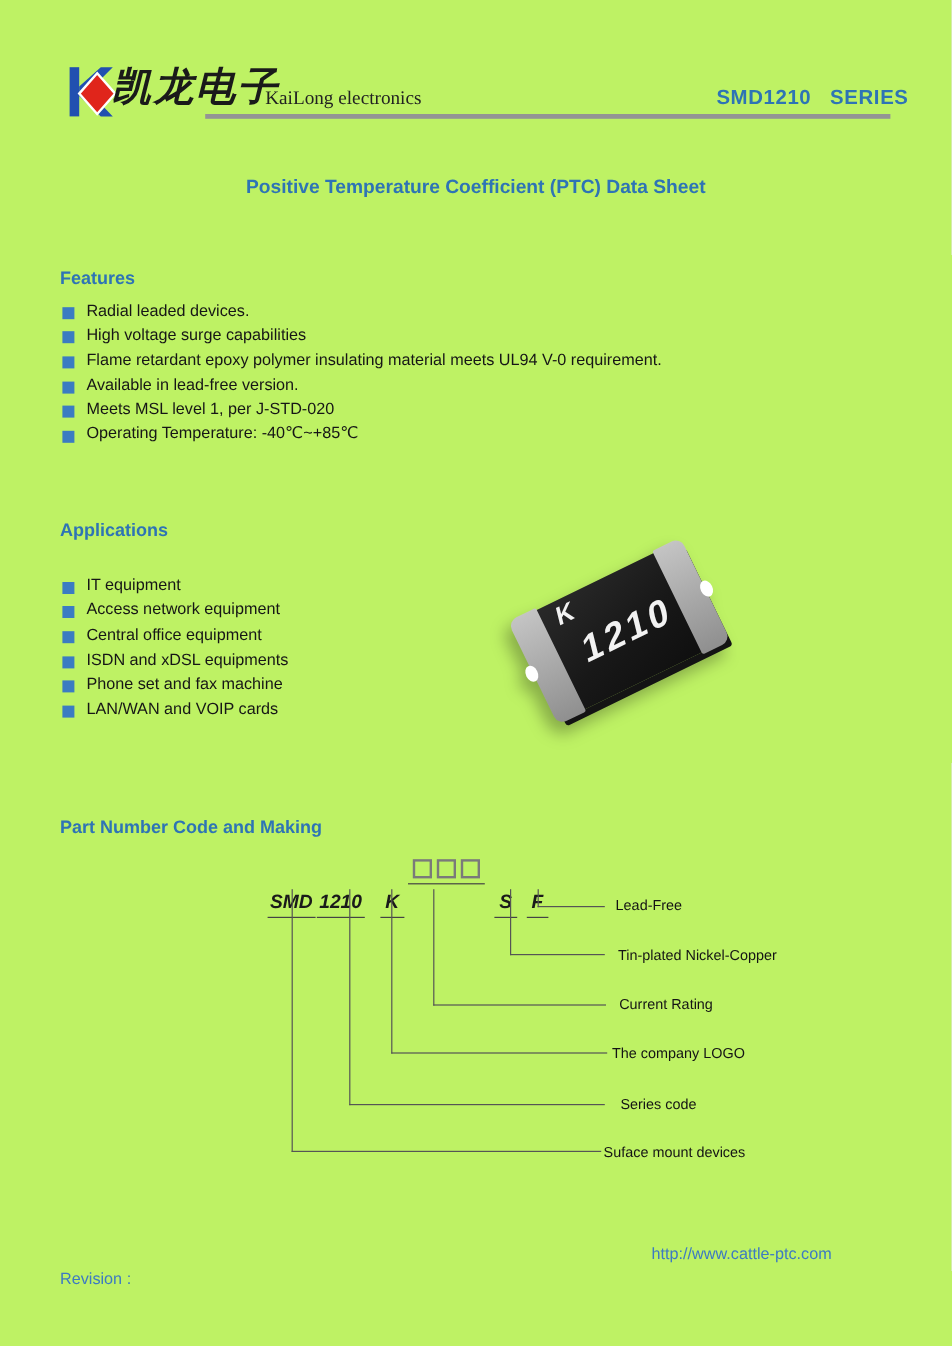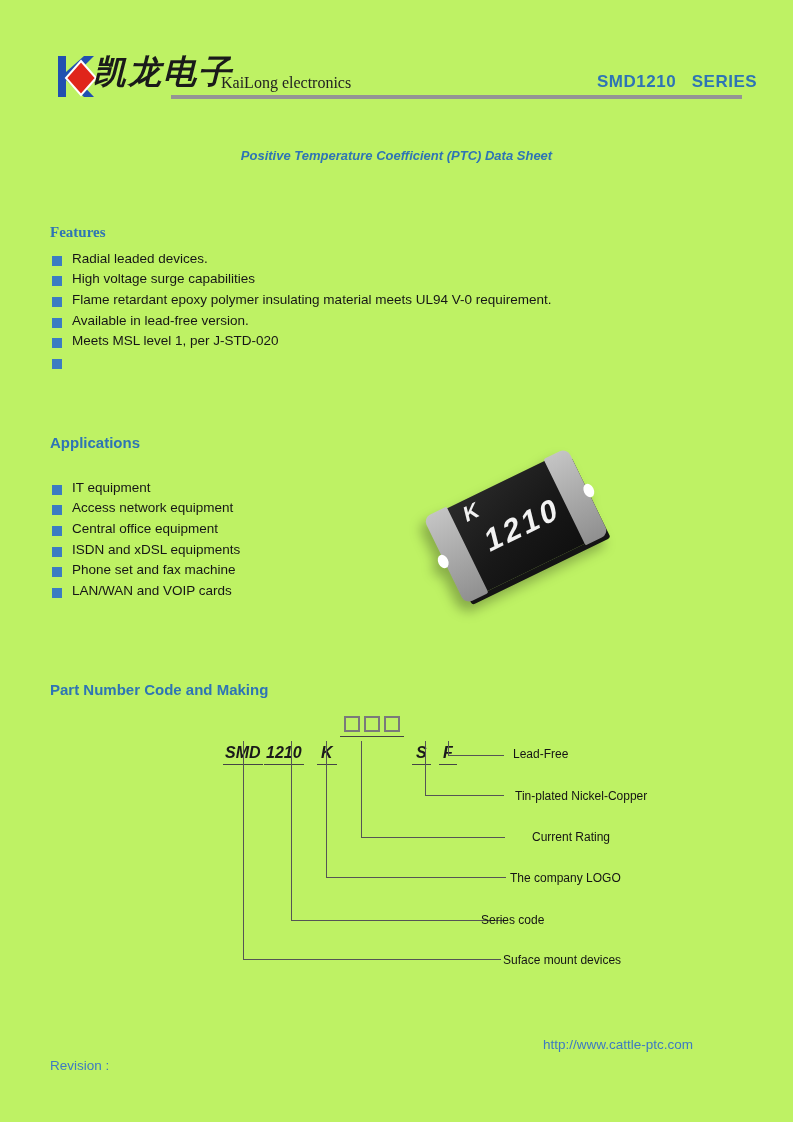--- a/index.html
+++ b/index.html
@@ -20,25 +20,25 @@
     margin-left:24px;
   }
   .header-rule{position:absolute;left:171px;top:95px;width:571px;height:4px;background:#949494;}
   .series{
     position:absolute;left:597px;top:72px;font-size:17px;font-weight:bold;color:#2E74B5;
     white-space:pre;letter-spacing:0.5px;
   }
   
   .doc-title{
     position:absolute;left:0;right:0;top:148px;text-align:center;
-    font-size:13px;font-weight:bold;color:#2E74B5;font-style:italic;
+    font-size:16px;font-weight:bold;color:#2E74B5;
   }
   
   .sec-h{position:absolute;font-size:15px;font-weight:bold;color:#2E74B5;}
-  .h-features{left:50px;top:224px;font-family:Liberation Serif, serif;}
+  .h-features{left:50px;top:224px;}
   .h-apps{left:50px;top:434px;}
   .h-part{left:50px;top:681px;}
   
   .blist{position:absolute;left:52px;}
   .blist.features{top:245px;}
   .blist.apps{top:474px;}
   .li{display:flex;align-items:flex-end;height:20.7px;font-size:13.5px;color:#161616;}
   .bullet{width:10px;height:10px;background:#3B7CC2;margin-right:10px;flex:0 0 auto;}
   
   .chip-wrap{position:absolute;left:424px;top:462px;width:185px;height:130px;
@@ -82,23 +82,23 @@
   .conn{position:absolute;border-left:1px solid #555;border-bottom:1px solid #555;}
   .c-lead   {left:448px;top:741px;width:55px; height:14px;}
   .c-tin    {left:425px;top:741px;width:78px; height:54px;}
   .c-current{left:361px;top:741px;width:143px;height:96px;}
   .c-logo   {left:326px;top:741px;width:179px;height:136px;}
   .c-series {left:291px;top:741px;width:212px;height:179px;}
   .c-smd    {left:243px;top:741px;width:257px;height:218px;}
   .pn-label{position:absolute;font-size:12px;color:#141414;}
   .l-lead   {left:513px;top:747px;}
   .l-tin    {left:515px;top:789px;}
-  .l-current{left:516px;top:830px;margin-left:16px;}
+  .l-current{left:516px;top:830px;}
   .l-logo   {left:510px;top:871px;}
-  .l-series {left:481px;top:913px;}
+  .l-series {left:517px;top:913px;}
   .l-smd    {left:503px;top:953px;}
   
   .footer-rev{position:absolute;left:50px;top:1058px;font-size:13.5px;color:#3D7AC2;}
   .footer-url{position:absolute;left:543px;top:1037px;font-size:13.5px;color:#3D7AC2;text-decoration:none;}
 </style>
 </head>
 <body>
 
 <div class="page">
 
@@ -131,20 +131,21 @@
     <div class="li">
       <span class="bullet"></span>
       <span>Available in lead-free version.</span>
     </div>
     <div class="li">
       <span class="bullet"></span>
       <span>Meets MSL level 1, per J-STD-020</span>
     </div>
     <div class="li">
       <span class="bullet"></span>
+      <span>Operating Temperature: -40℃~+85℃</span>
     </div>
   </div>
 
   <div class="sec-h h-apps">Applications</div>
   <div class="blist apps">
     <div class="li">
       <span class="bullet"></span>
       <span>IT equipment</span>
     </div>
     <div class="li">

